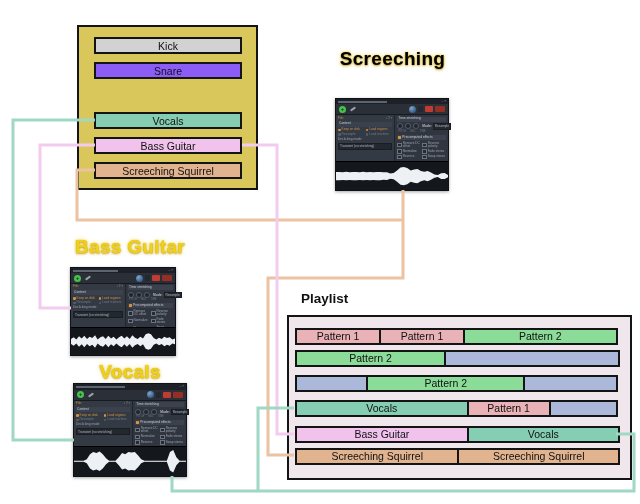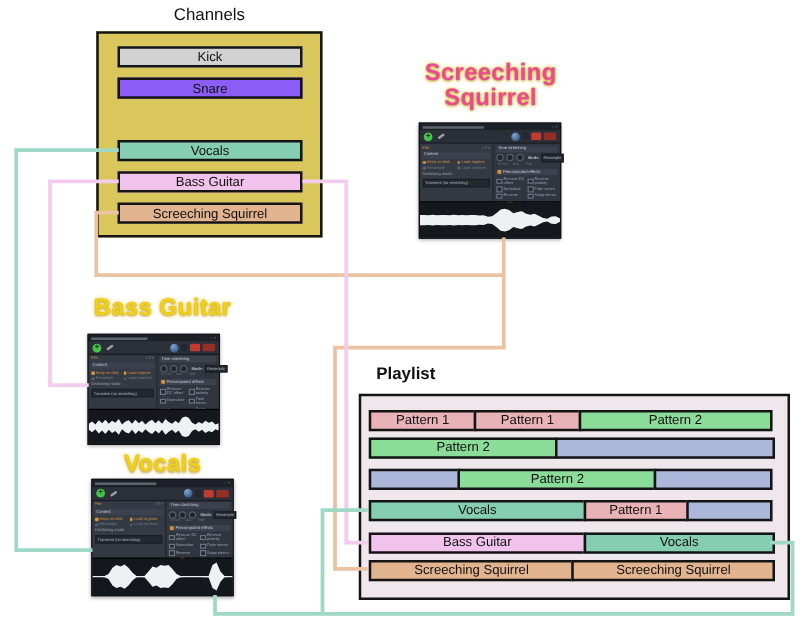--- a/index.html
+++ b/index.html
@@ -96,21 +96,20 @@
   <svg class="wires" width="640" height="504" viewBox="0 0 640 504">
     <polyline points="95,170 77,170 77,220 403,220" style="stroke: rgb(235, 194, 162);"></polyline>
     <polyline points="403,190 403,278 268,278 268,455 294,455" style="stroke: rgb(235, 194, 162);"></polyline>
     <polyline points="95,145 40,145 40,308 71,308" style="stroke: rgb(243, 203, 238);"></polyline>
     <polyline points="242,145 277,145 277,434 294,434" style="stroke: rgb(243, 203, 238);"></polyline>
     <polyline points="95,120 13,120 13,440 74,440" style="stroke: rgb(159, 216, 196);"></polyline>
     <polyline points="172,476 172,491 634,491 634,434 616,434" style="stroke: rgb(159, 216, 196);"></polyline>
     <polyline points="258,491 258,408 294,408" style="stroke: rgb(159, 216, 196);"></polyline>
   </svg>
 
-  <div class="panel-title" style="left:77px;top:4px;width:181px;text-align:center;">Channels</div>
   <div id="channels-box" style="background-color: rgb(217, 199, 92);">
     <div class="crow" style="top: 10px; background-color: rgb(210, 210, 210);">
       <span>Kick</span>
       </div>
     <div class="crow" style="top: 35px; background-color: #8b5cf6;">
       <span>Snare</span>
       </div>
     <div class="crow" style="top: 85px; background-color: rgb(133, 206, 180);">
       <span>Vocals</span>
       </div>
@@ -176,23 +175,22 @@
     <div class="prow" style="top:130.5px;">
       <div class="seg" style="width: 50.3%; background-color: rgb(226, 179, 143);">
         <span>Screeching Squirrel</span>
         </div>
       <div class="seg" style="width: 49.7%; background-color: rgb(226, 179, 143);">
         <span>Screeching Squirrel</span>
         </div>
     </div>
   </div>
 
-  <div class="yt" style="left: 320px; top: 49px; width: 145px; color: #ec4899;">
+  <div class="yt" style="left: 320px; top: 49px; width: 145px; color: #000000;">
     <div>Screeching</div>
-    <div>Squirrel</div>
   </div>
   <div class="yt" style="left: 50px; top: 237px; width: 160px; color: rgb(240, 209, 24);">
     <div>Bass Guitar</div>
   </div>
   <div class="yt" style="left: 60px; top: 362px; width: 140px; color: rgb(240, 209, 24);">
     <div>Vocals</div>
   </div>
 
   <div class="win" style="left:335px;top:98px;width:114px;height:93px;">
   <div class="tb">

